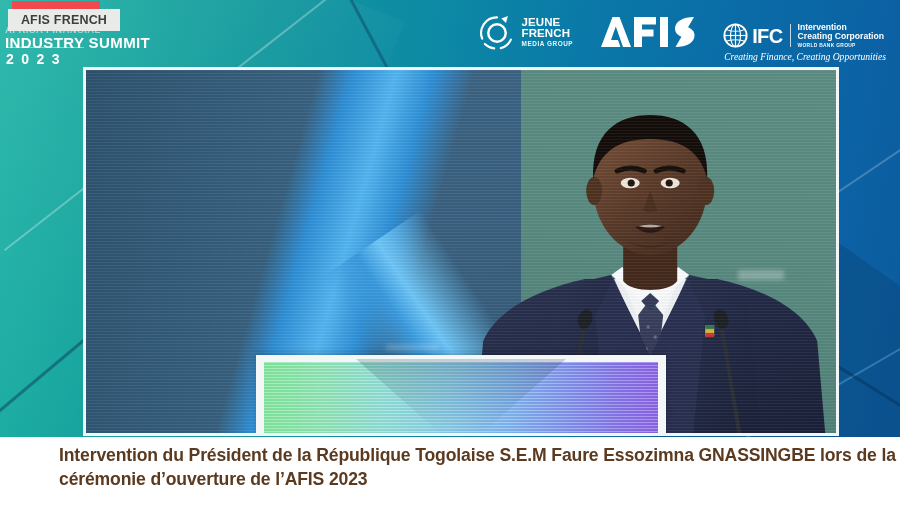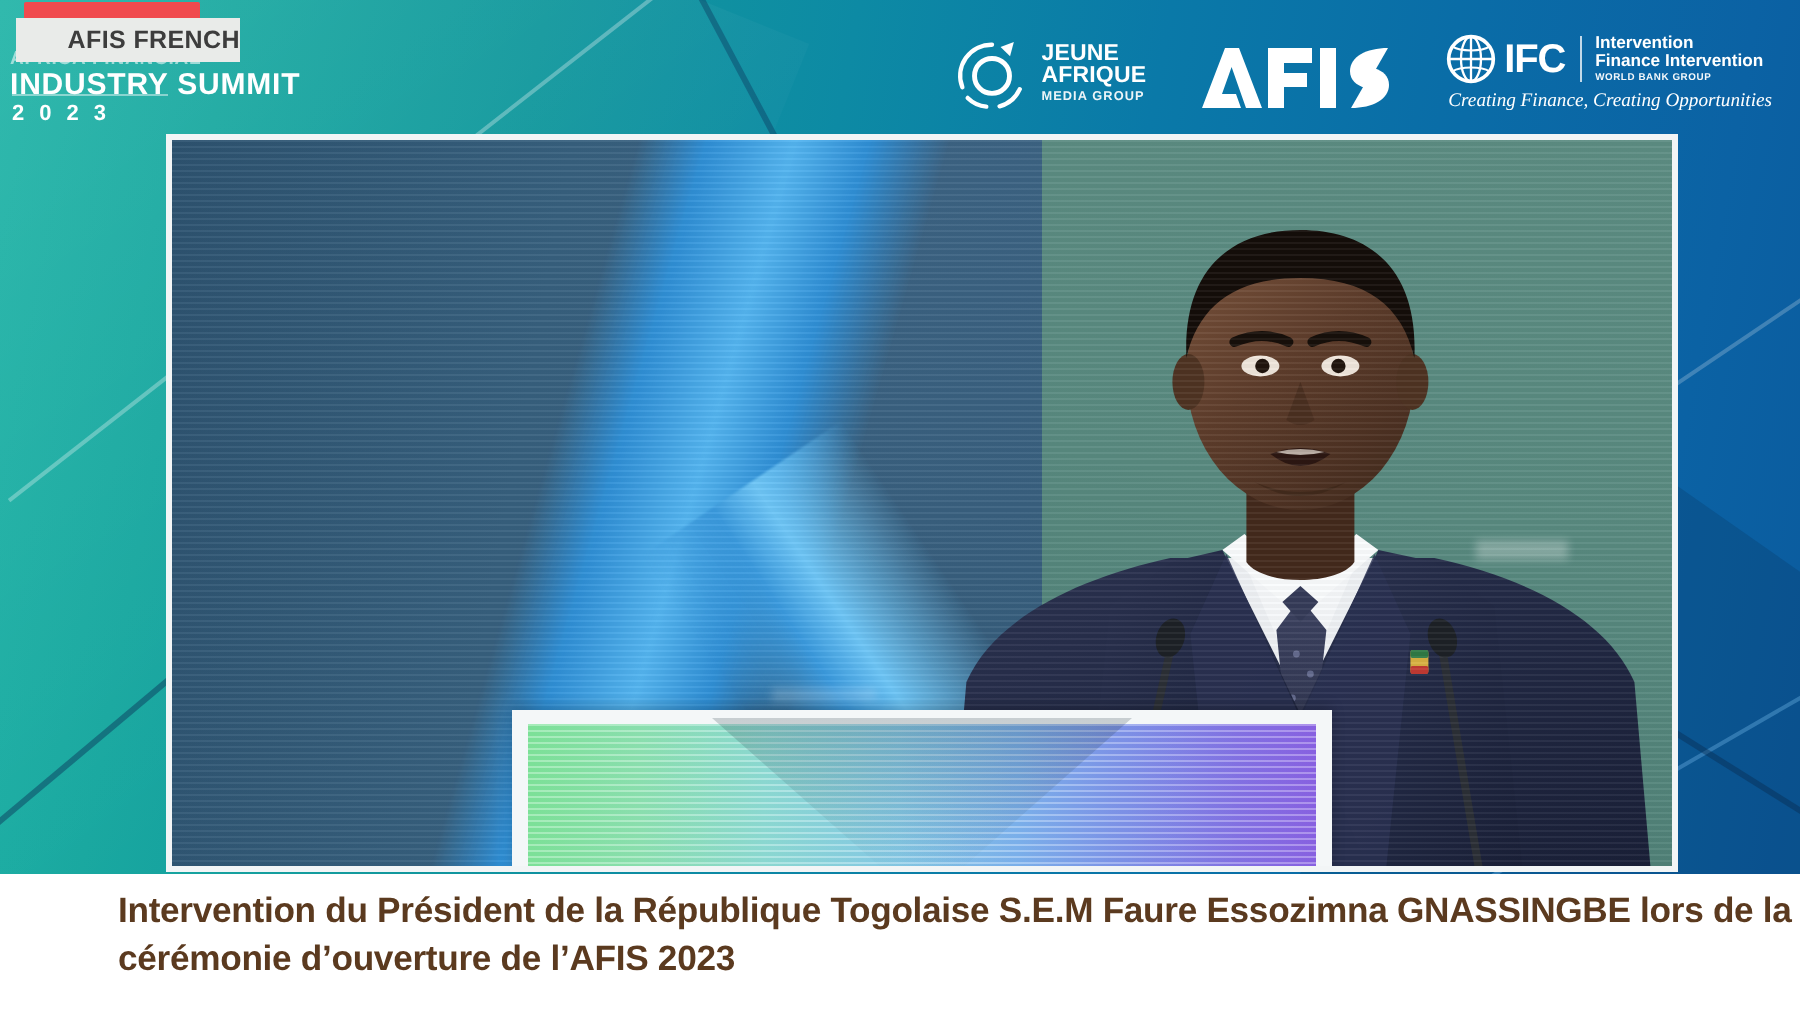--- a/index.html
+++ b/index.html
@@ -102,44 +102,44 @@
     color: #ffffff;
     white-space: nowrap;
   }
   #logo-rule {
     position: absolute; left: 6px; top: 47px;
     width: 78px; height: 1px;
     background: rgba(255,255,255,0.45);
   }
   #logo-year {
     position: absolute; left: 6px; top: 51px;
-    font-size: 11px; font-weight: bold;
+    font-size: 14px; font-weight: bold;
     letter-spacing: 7.5px;
     color: #ffffff;
     white-space: nowrap;
   }
   
   #afis-french-badge {
     position: absolute; left: 8px; top: 9px;
     width: 112px; height: 22px;
     background: #e9ebe9;
-    display: flex; align-items: center; justify-content: flex-end;
+    display: flex; align-items: center; justify-content: center;
     z-index: 7;
   }
   #afis-french-badge span {
     font-size: 12.5px; font-weight: bold;
     color: #3d3d3d; letter-spacing: 0.2px;
     white-space: nowrap;
   }
 
   
   #sponsor-row {
     position: absolute; right: 14px; top: 8px;
     height: 48px;
-    display: flex; align-items: flex-end; gap: 26px;
+    display: flex; align-items: center; gap: 26px;
     z-index: 5;
   }
 
   
   #logo-jeune-afrique { display: flex; align-items: center; gap: 6px; }
   #ja-mark { width: 38px; height: 38px; flex: 0 0 38px; }
   #ja-text { line-height: 1.02; }
   #ja-text .ja-l1, #ja-text .ja-l2 {
     font-size: 11.5px; font-weight: bold; color: #fff; letter-spacing: 0.1px;
   }
@@ -358,21 +358,21 @@
     <div id="logo-jeune-afrique">
       <svg id="ja-mark" viewBox="0 0 40 40">
         <circle cx="20" cy="21" r="9.2" fill="none" stroke="#ffffff" stroke-width="2.6"></circle>
         <path d="M20 4.6 A16.4 16.4 0 0 0 4.4 27" fill="none" stroke="#ffffff" stroke-width="2.3" stroke-linecap="round"></path>
         <path d="M7.2 32.6 A16.4 16.4 0 0 0 17 37.2" fill="none" stroke="#ffffff" stroke-width="2.3" stroke-linecap="round"></path>
         <path d="M24 37 A16.4 16.4 0 0 0 34.6 28" fill="none" stroke="#ffffff" stroke-width="2.3" stroke-linecap="round"></path>
         <path d="M24.5 5.8 L31.5 3.2 L29.5 10.6 Z" fill="#ffffff"></path>
       </svg>
       <div id="ja-text">
         <div class="ja-l1">JEUNE</div>
-        <div class="ja-l2">AFRIQUE</div>
+        <div class="ja-l2">FRENCH</div>
         <div class="ja-l3">MEDIA GROUP</div>
       </div>
     </div>
 
     <div id="logo-afis-word">
       <svg width="98" height="34" viewBox="0 0 98 34">
 
         <path d="M2 32 L13.5 2 L20.5 2 L32 32 L24 32 L16.8 11.5 L12 25 L19 25 L21.5 32 Z" fill="#ffffff"></path>
 
         <path d="M35 2 L57 2 L57 9.5 L43 9.5 L43 14.5 L54.5 14.5 L54.5 21.5 L43 21.5 L43 32 L35 32 Z" fill="#ffffff"></path>
@@ -391,21 +391,21 @@
           <ellipse cx="13" cy="13" rx="5.2" ry="11.6" fill="none" stroke="#ffffff" stroke-width="1.2"></ellipse>
           <line x1="1.4" y1="13" x2="24.6" y2="13" stroke="#ffffff" stroke-width="1.2"></line>
           <path d="M3.4 6.6 C7.5 9.2 18.5 9.2 22.6 6.6" fill="none" stroke="#ffffff" stroke-width="1.1"></path>
           <path d="M3.4 19.4 C7.5 16.8 18.5 16.8 22.6 19.4" fill="none" stroke="#ffffff" stroke-width="1.1"></path>
           <line x1="13" y1="1.4" x2="13" y2="24.6" stroke="#ffffff" stroke-width="1.2"></line>
         </svg>
         <div id="ifc-letters">IFC</div>
         <div id="ifc-divider"></div>
         <div id="ifc-names">
           <div class="ifc-n1">Intervention</div>
-          <div class="ifc-n2">Finance Intervention</div>
+          <div class="ifc-n2">Creating Corporation</div>
           <div class="ifc-n3">WORLD BANK GROUP</div>
         </div>
       </div>
       <div id="ifc-tagline">Creating Finance, Creating Opportunities</div>
     </div>
 
   </div>
 
   <div id="video-frame">
     <div id="video-inner">

